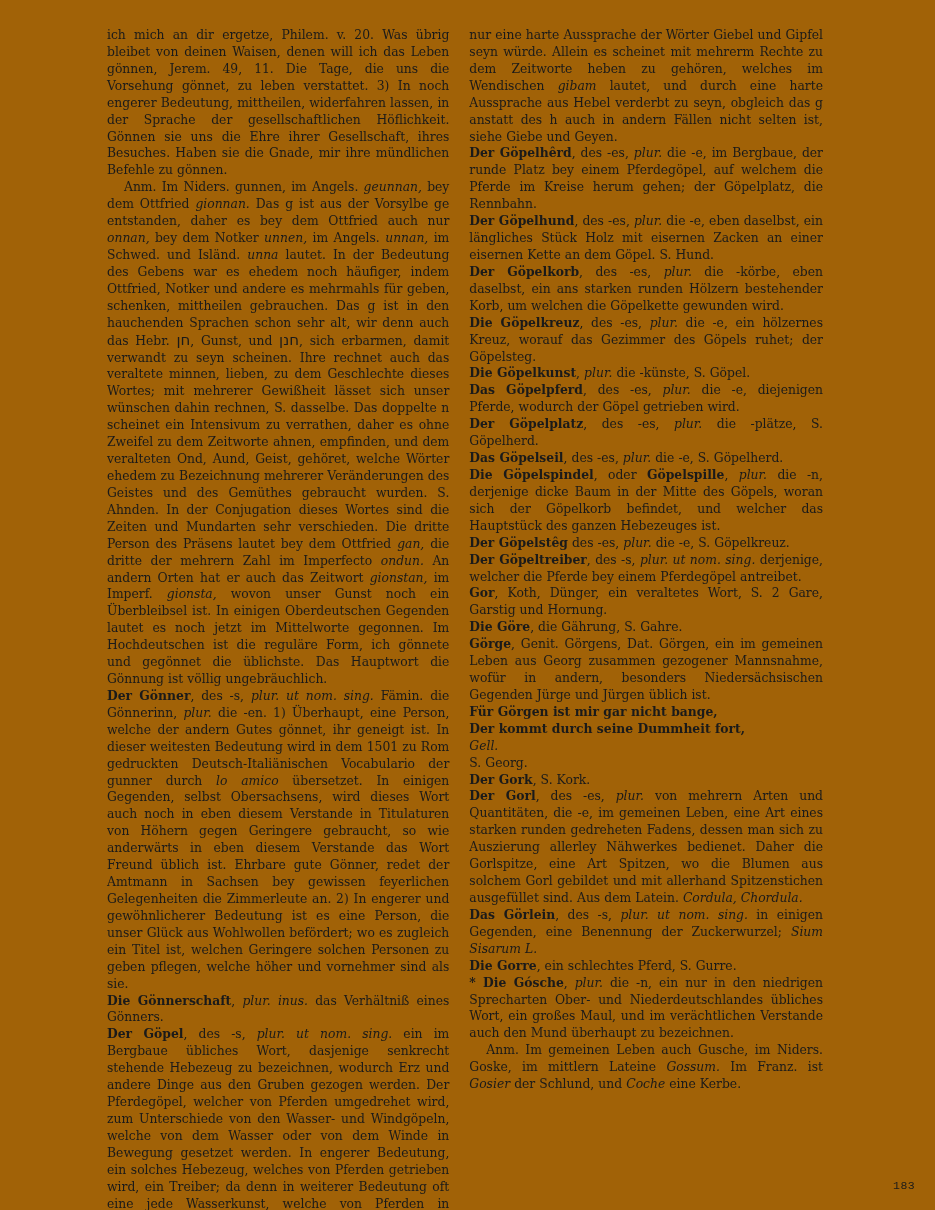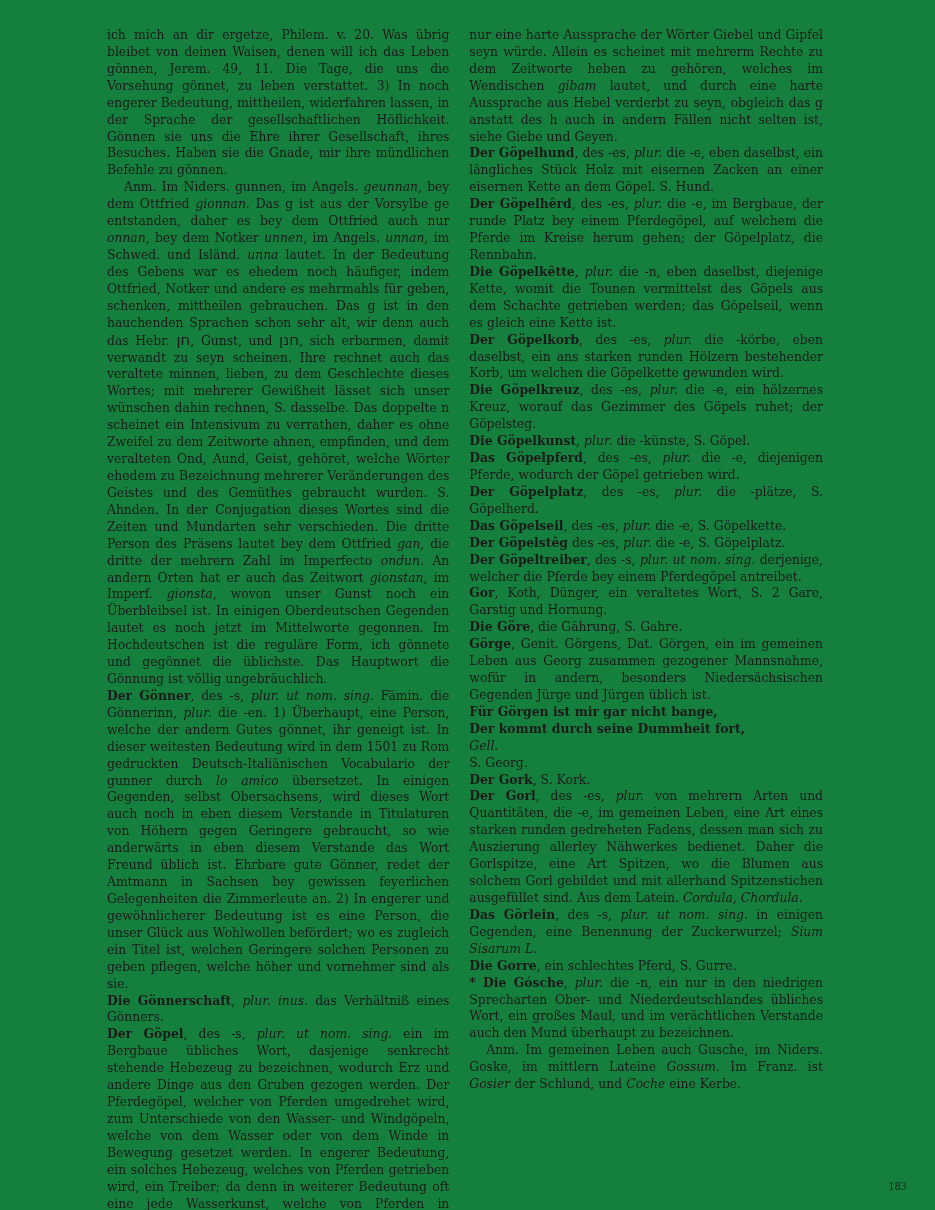--- a/index.html
+++ b/index.html
@@ -13,21 +13,21 @@
     position: relative;
     font-family: "DejaVu Serif", "Liberation Serif", serif;
     color: #1a1a1a;
     overflow: hidden;
   }
   #page {
     position: absolute;
     left: 0; top: 0;
     width: 935px;
     height: 1210px;
-    background: #15803d;
+    background: #a16207;
   }
   #columns {
     position: absolute;
     left: 107px;
     top: 27px;
     width: 716px;
     display: flex;
     gap: 20px;
     align-items: flex-start;
   }
@@ -74,24 +74,24 @@
     font-style: italic;
   }
   .heb {
     font-family: "DejaVu Sans", sans-serif;
     font-size: 15px;
     direction: rtl;
     unicode-bidi: isolate;
   }
   #page-number {
     position: absolute;
-    right: 28px;
+    right: 20px;
     bottom: 18px;
     font-size: 11.5px;
-    font-family: Liberation Serif, serif;
+    font-family: Liberation Mono, monospace;
     color: #1a1a1a;
     letter-spacing: 0.4px;
   }
 </style>
 </head>
 <body>
 
 <div id="page">
 
   <div id="columns">
@@ -99,30 +99,30 @@
     <div class="col left" id="left-col">
         <p><span>ich mich an dir ergetze, Philem. v. 20. Was übrig bleibet von deinen Waisen, denen will ich das Leben gönnen, Jerem. 49, 11. Die Tage, die uns die Vorsehung gönnet, zu leben verstattet. 3) In noch engerer Bedeutung, mittheilen, widerfahren lassen, in der Sprache der gesellschaftlichen Höflichkeit. Gönnen sie uns die Ehre ihrer Gesellschaft, ihres Besuches. Haben sie die Gnade, mir ihre mündlichen Befehle zu gönnen.</span></p>
         <p class="indent"><span>Anm. Im Niders. gunnen, im Angels. </span><i>geunnan,</i><span> bey dem Ottfried </span><i>gionnan.</i><span> Das g ist aus der Vorsylbe ge entstanden, daher es bey dem Ottfried auch nur </span><i>onnan,</i><span> bey dem Notker </span><i>unnen,</i><span> im Angels. </span><i>unnan,</i><span> im Schwed. und Isländ. </span><i>unna</i><span> lautet. In der Bedeutung des Gebens war es ehedem noch häufiger, indem Ottfried, Notker und andere es mehrmahls für geben, schenken, mittheilen gebrauchen. Das g ist in den hauchenden Sprachen schon sehr alt, wir denn auch das Hebr. </span><span class="heb">חן</span><span>, Gunst, und </span><span class="heb">חנן</span><span>, sich erbarmen, damit verwandt zu seyn scheinen. Ihre rechnet auch das veraltete minnen, lieben, zu dem Geschlechte dieses Wortes; mit mehrerer Gewißheit lässet sich unser wünschen dahin rechnen, S. dasselbe. Das doppelte n scheinet ein Intensivum zu verrathen, daher es ohne Zweifel zu dem Zeitworte ahnen, empfinden, und dem veralteten Ond, Aund, Geist, gehöret, welche Wörter ehedem zu Bezeichnung mehrerer Veränderungen des Geistes und des Gemüthes gebraucht wurden. S. Ahnden. In der Conjugation dieses Wortes sind die Zeiten und Mundarten sehr verschieden. Die dritte Person des Präsens lautet bey dem Ottfried </span><i>gan,</i><span> die dritte der mehrern Zahl im Imperfecto </span><i>ondun.</i><span> An andern Orten hat er auch das Zeitwort </span><i>gionstan,</i><span> im Imperf. </span><i>gionsta,</i><span> wovon unser Gunst noch ein Überbleibsel ist. In einigen Oberdeutschen Gegenden lautet es noch jetzt im Mittelworte gegonnen. Im Hochdeutschen ist die reguläre Form, ich gönnete und gegönnet die üblichste. Das Hauptwort die Gönnung ist völlig ungebräuchlich.</span></p>
         <p><b>Der Gönner</b><span>, des -s, </span><i>plur. ut nom. sing.</i><span> Fämin. die Gönnerinn, </span><i>plur.</i><span> die -en. 1) Überhaupt, eine Person, welche der andern Gutes gönnet, ihr geneigt ist. In dieser weitesten Bedeutung wird in dem 1501 zu Rom gedruckten Deutsch-Italiänischen Vocabulario der gunner durch </span><i>lo amico</i><span> übersetzet. In einigen Gegenden, selbst Obersachsens, wird dieses Wort auch noch in eben diesem Verstande in Titulaturen von Höhern gegen Geringere gebraucht, so wie anderwärts in eben diesem Verstande das Wort Freund üblich ist. Ehrbare gute Gönner, redet der Amtmann in Sachsen bey gewissen feyerlichen Gelegenheiten die Zimmerleute an. 2) In engerer und gewöhnlicherer Bedeutung ist es eine Person, die unser Glück aus Wohlwollen befördert; wo es zugleich ein Titel ist, welchen Geringere solchen Personen zu geben pflegen, welche höher und vornehmer sind als sie.</span></p>
         <p><b>Die Gönnerschaft</b><span>, </span><i>plur. inus.</i><span> das Verhältniß eines Gönners.</span></p>
         <p><b>Der Göpel</b><span>, des -s, </span><i>plur. ut nom. sing.</i><span> ein im Bergbaue übliches Wort, dasjenige senkrecht stehende Hebezeug zu bezeichnen, wodurch Erz und andere Dinge aus den Gruben gezogen werden. Der Pferdegöpel, welcher von Pferden umgedrehet wird, zum Unterschiede von den Wasser- und Windgöpeln, welche von dem Wasser oder von dem Winde in Bewegung gesetzet werden. In engerer Bedeutung, ein solches Hebezeug, welches von Pferden getrieben wird, ein Treiber; da denn in weiterer Bedeutung oft eine jede Wasserkunst, welche von Pferden in Bewegung gesetzet wird, ein Göpel oder eine Göpelkunst heißt. Auch das über einem solchen Göpel angeführte runde, oben spitzig zugehende Gebäude ist unter dem Nahmen eines Göpels bekannt.</span></p>
       </div>
 
     <div class="col right" id="right-col">
         <p><span>nur eine harte Aussprache der Wörter Giebel und Gipfel seyn würde. Allein es scheinet mit mehrerm Rechte zu dem Zeitworte heben zu gehören, welches im Wendischen </span><i>gibam</i><span> lautet, und durch eine harte Aussprache aus Hebel verderbt zu seyn, obgleich das g anstatt des h auch in andern Fällen nicht selten ist, siehe Giebe und Geyen.</span></p>
+        <p><b>Der Göpelhêrd</b><span>, des -es, </span><i>plur.</i><span> die -e, im Bergbaue, der runde Platz bey einem Pferdegöpel, auf welchem die Pferde im Kreise herum gehen; der Göpelplatz, die Rennbahn.</span></p>
         <p><b>Der Göpelhund</b><span>, des -es, </span><i>plur.</i><span> die -e, eben daselbst, ein längliches Stück Holz mit eisernen Zacken an einer eisernen Kette an dem Göpel. S. Hund.</span></p>
-        <p><b>Der Göpelhêrd</b><span>, des -es, </span><i>plur.</i><span> die -e, im Bergbaue, der runde Platz bey einem Pferdegöpel, auf welchem die Pferde im Kreise herum gehen; der Göpelplatz, die Rennbahn.</span></p>
-        <p><b>Die Göpelkêtte</b><span>, </span><i>plur.</i><span> die -n, eben daselbst, diejenige Kette, womit die Tounen vermittelst des Göpels aus dem Schachte getrieben werden; das Göpelseil, wenn es gleich eine Kette ist.</span></p>
         <p><b>Der Göpelkorb</b><span>, des -es, </span><i>plur.</i><span> die -körbe, eben daselbst, ein ans starken runden Hölzern bestehender Korb, um welchen die Göpelkette gewunden wird.</span></p>
         <p><b>Die Göpelkreuz</b><span>, des -es, </span><i>plur.</i><span> die -e, ein hölzernes Kreuz, worauf das Gezimmer des Göpels ruhet; der Göpelsteg.</span></p>
         <p><b>Die Göpelkunst</b><span>, </span><i>plur.</i><span> die -künste, S. Göpel.</span></p>
         <p><b>Das Göpelpferd</b><span>, des -es, </span><i>plur.</i><span> die -e, diejenigen Pferde, wodurch der Göpel getrieben wird.</span></p>
         <p><b>Der Göpelplatz</b><span>, des -es, </span><i>plur.</i><span> die -plätze, S. Göpelherd.</span></p>
-        <p><b>Das Göpelseil</b><span>, des -es, </span><i>plur.</i><span> die -e, S. Göpelkette.</span></p>
-        <p><b>Der Göpelstêg</b><span> des -es, </span><i>plur.</i><span> die -e, S. Göpelplatz.</span></p>
+        <p><b>Das Göpelseil</b><span>, des -es, </span><i>plur.</i><span> die -e, S. Göpelherd.</span></p>
+        <p><b>Die Göpelspindel</b><span>, oder </span><b>Göpelspille</b><span>, </span><i>plur.</i><span> die -n, derjenige dicke Baum in der Mitte des Göpels, woran sich der Göpelkorb befindet, und welcher das Hauptstück des ganzen Hebezeuges ist.</span></p>
+        <p><b>Der Göpelstêg</b><span> des -es, </span><i>plur.</i><span> die -e, S. Göpelkreuz.</span></p>
         <p><b>Der Göpeltreiber</b><span>, des -s, </span><i>plur. ut nom. sing.</i><span> derjenige, welcher die Pferde bey einem Pferdegöpel antreibet.</span></p>
         <p><b>Gor</b><span>, Koth, Dünger, ein veraltetes Wort, S. 2 Gare, Garstig und Hornung.</span></p>
         <p><b>Die Göre</b><span>, die Gährung, S. Gahre.</span></p>
         <p><b>Görge</b><span>, Genit. Görgens, Dat. Görgen, ein im gemeinen Leben aus Georg zusammen gezogener Mannsnahme, wofür in andern, besonders Niedersächsischen Gegenden Jürge und Jürgen üblich ist.</span></p>
         <p class="verse">Für Görgen ist mir gar nicht bange,</p>
         <p class="verse">Der kommt durch seine Dummheit fort,</p>
         <p class="attrib">Gell.</p>
         <p><span>S. Georg.</span></p>
         <p><b>Der Gork</b><span>, S. Kork.</span></p>
         <p><b>Der Gorl</b><span>, des -es, </span><i>plur.</i><span> von mehrern Arten und Quantitäten, die -e, im gemeinen Leben, eine Art eines starken runden gedreheten Fadens, dessen man sich zu Auszierung allerley Nähwerkes bedienet. Daher die Gorlspitze, eine Art Spitzen, wo die Blumen aus solchem Gorl gebildet und mit allerhand Spitzenstichen ausgefüllet sind. Aus dem Latein. </span><i>Cordula, Chordula.</i></p>

